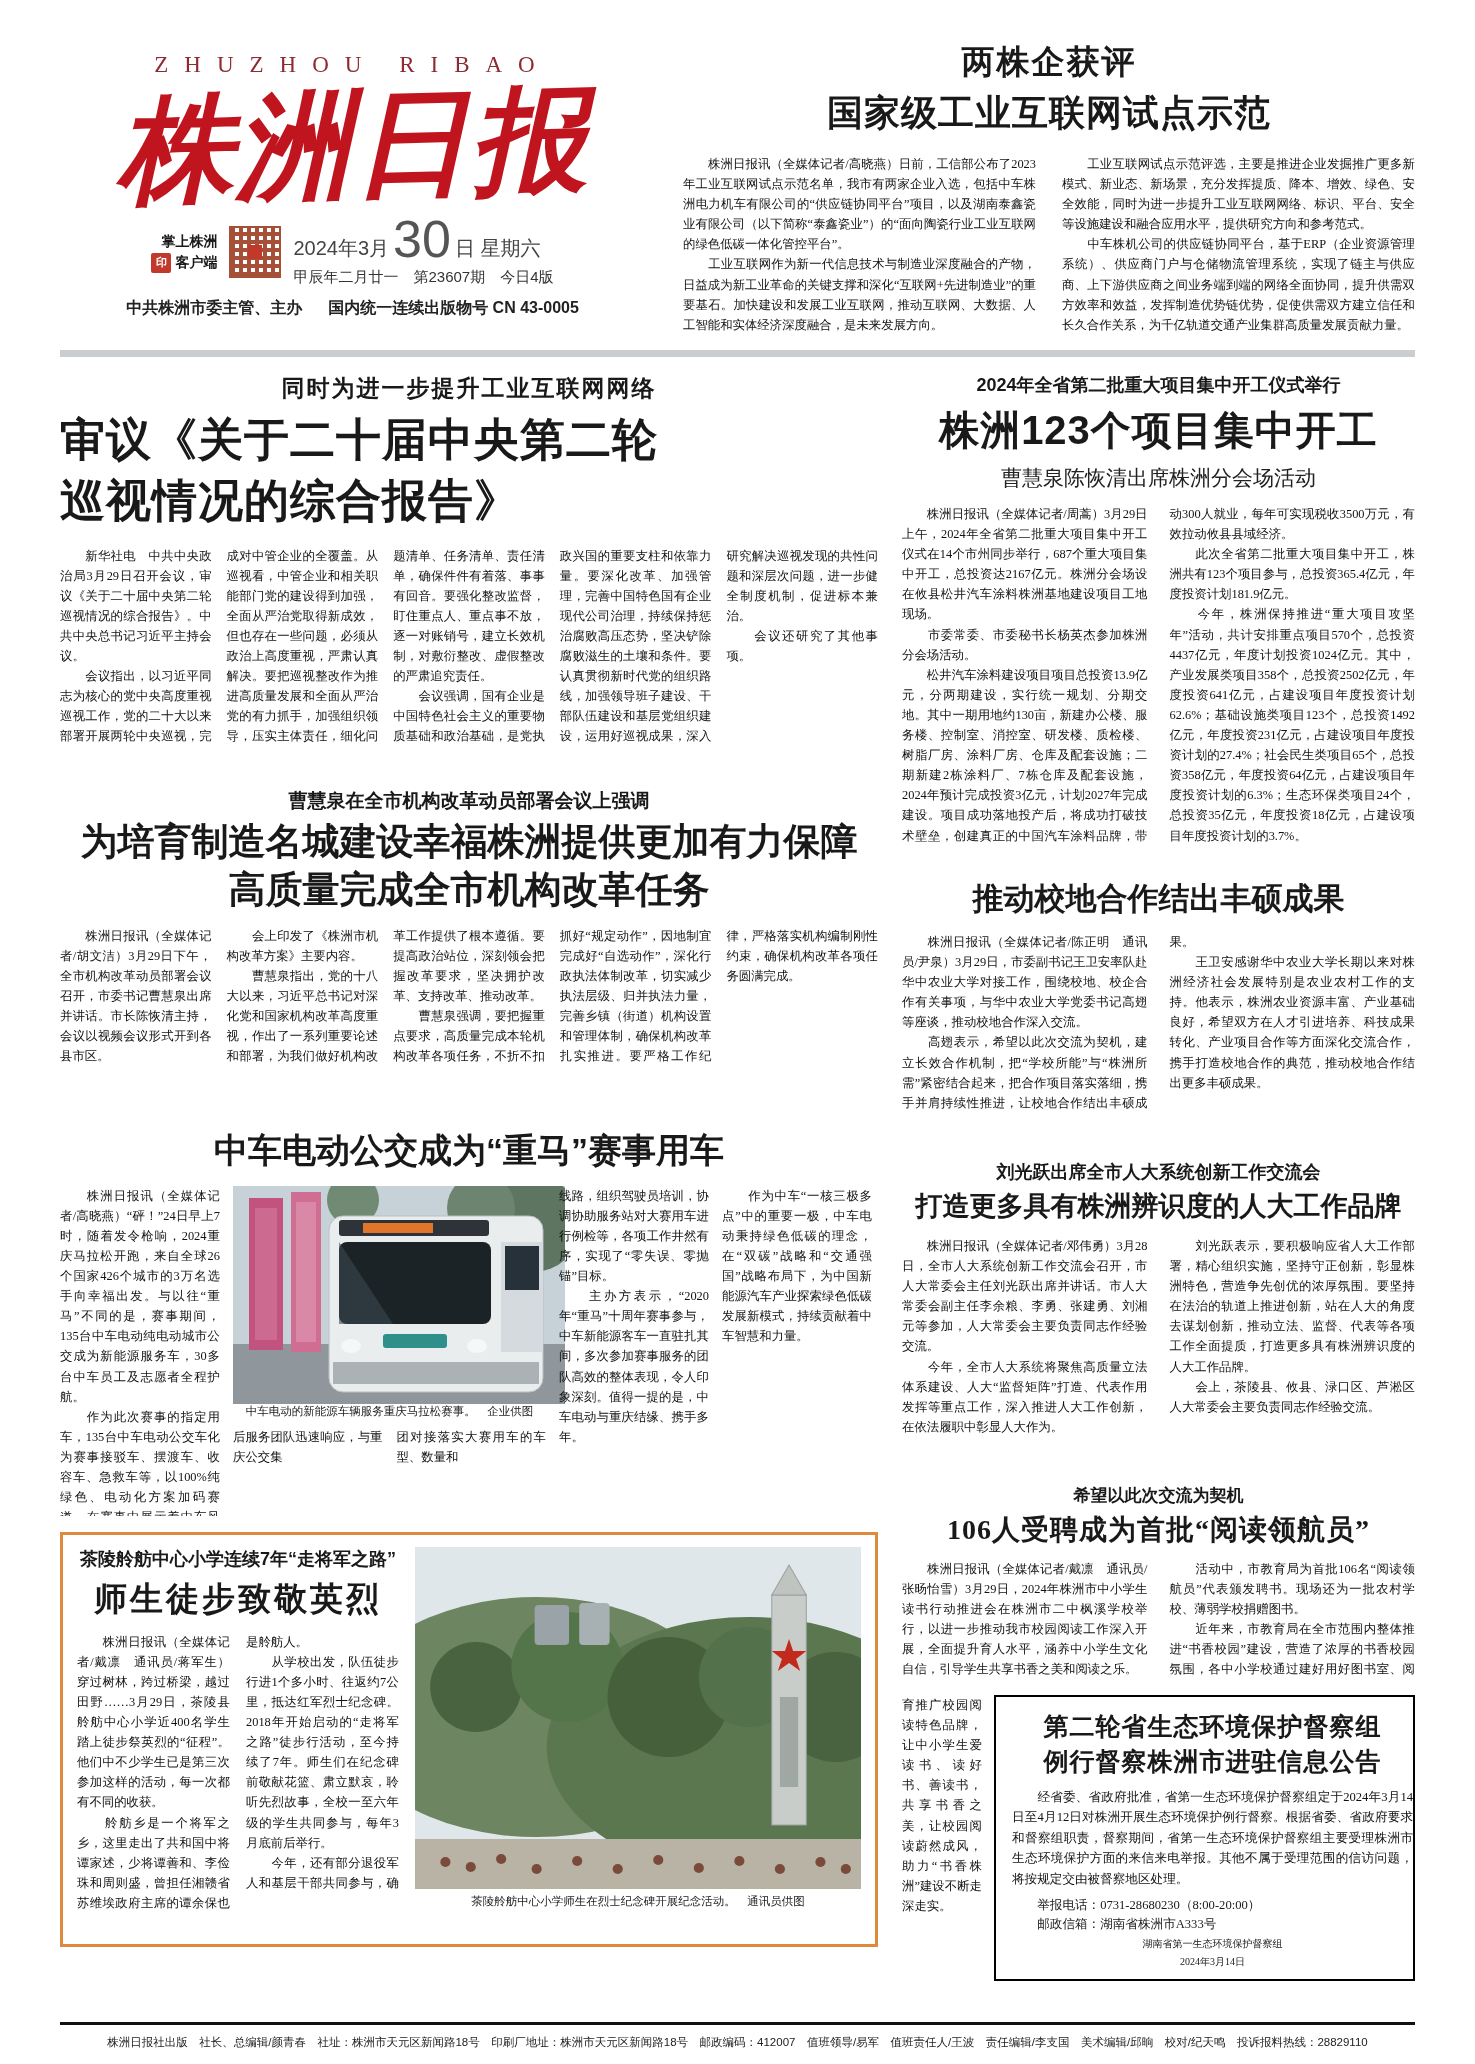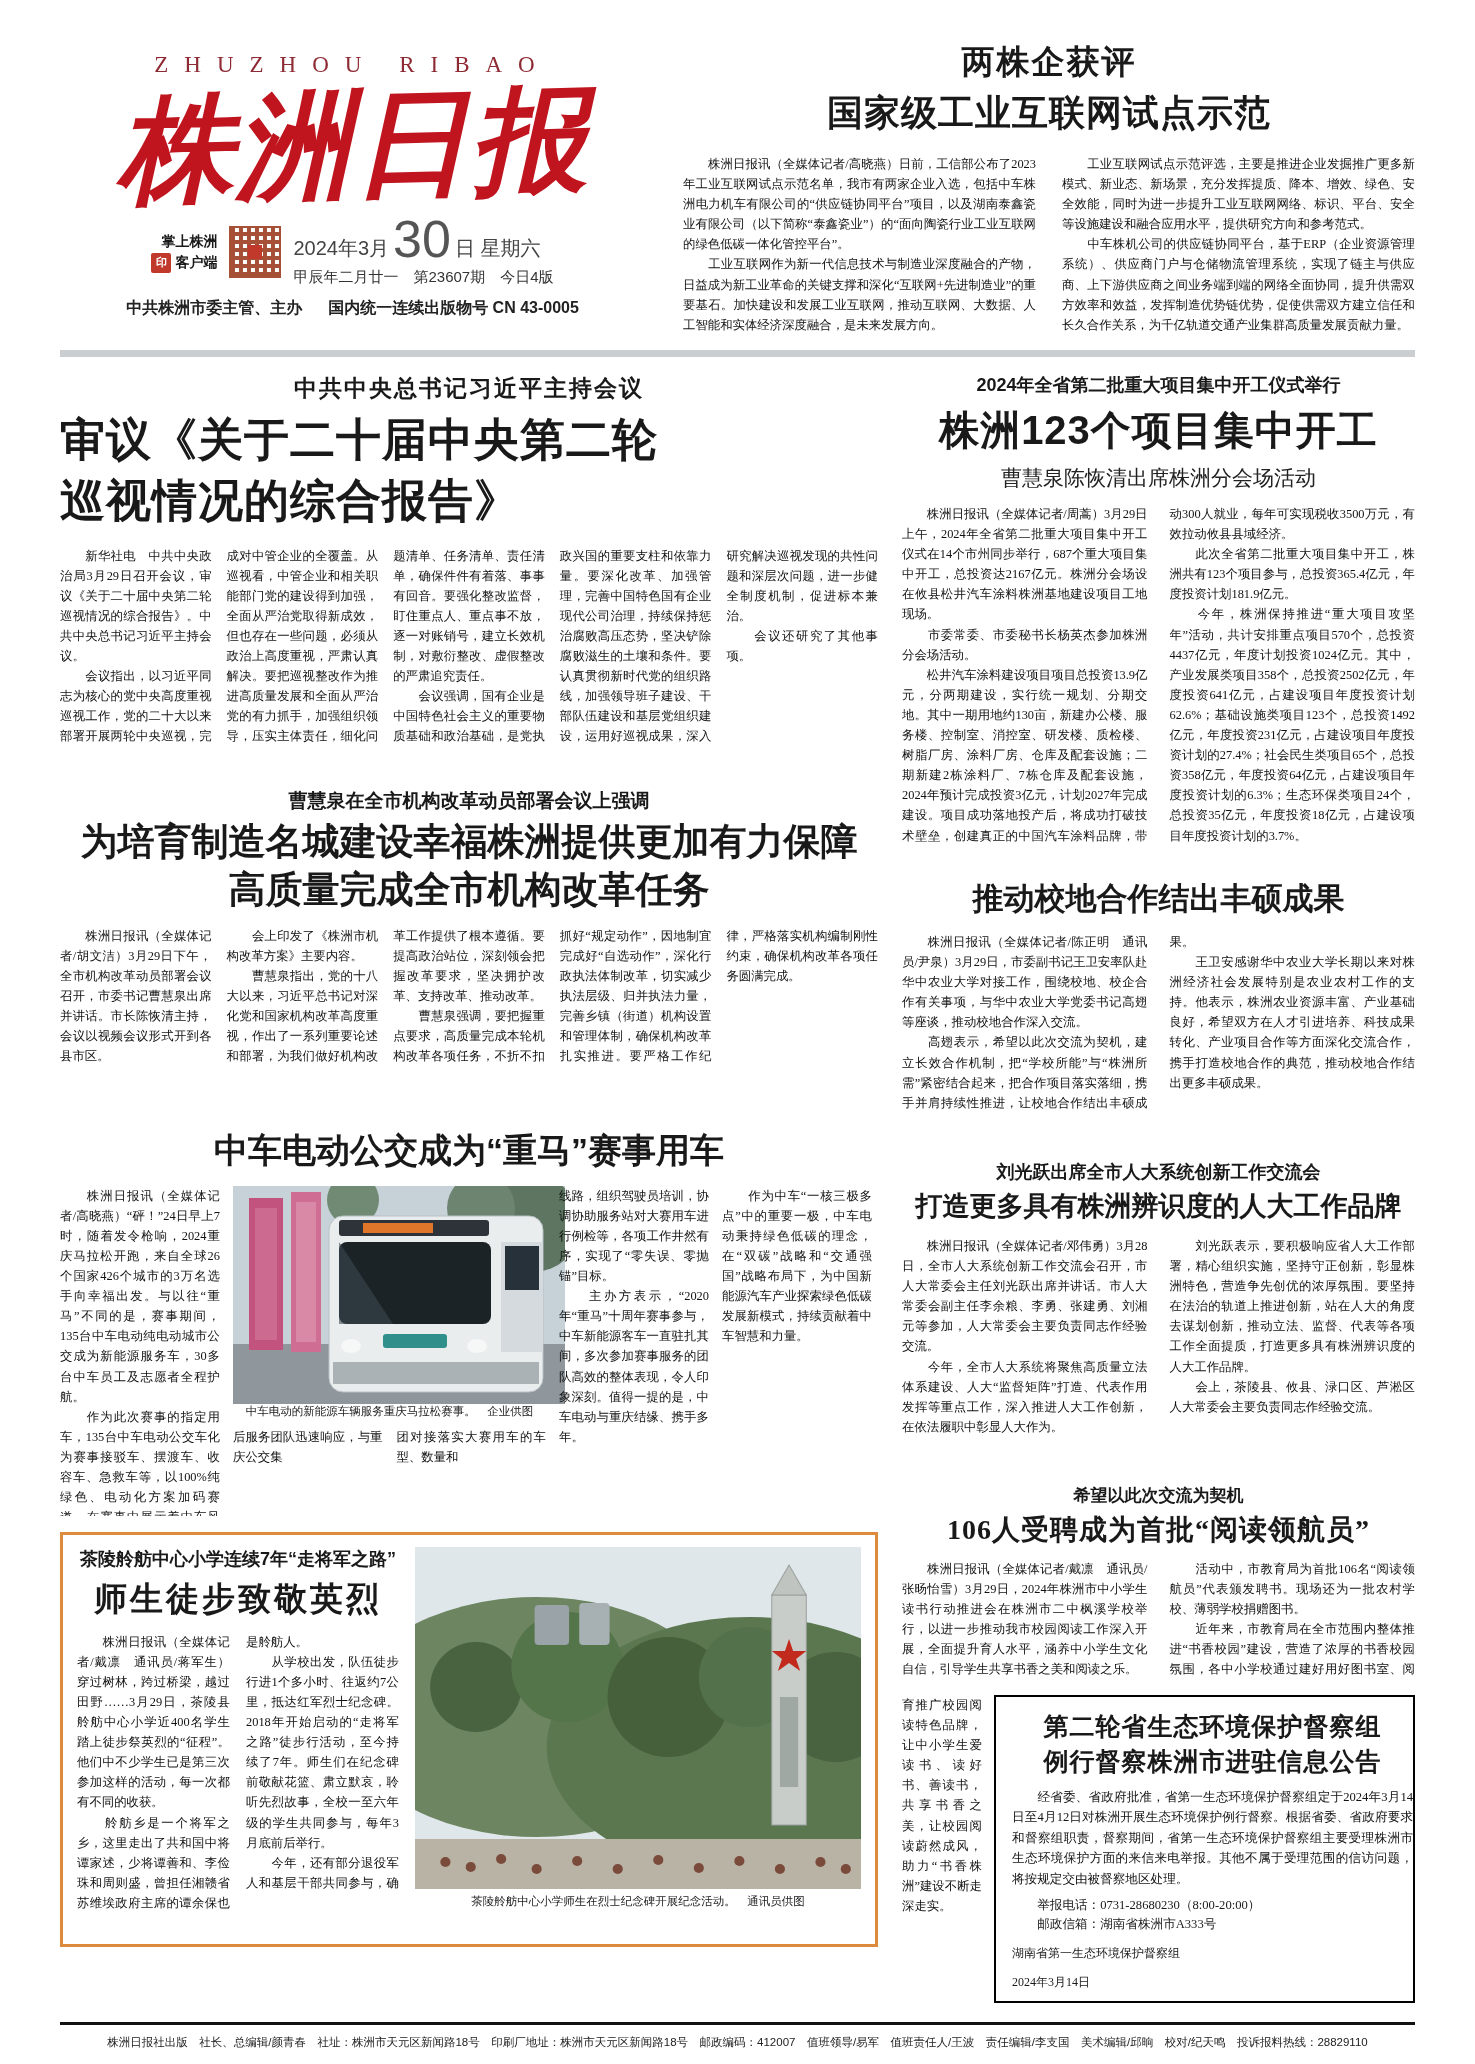--- a/index.html
+++ b/index.html
@@ -89,21 +89,21 @@
   .h-kicker { font-size:17px; }
   .h-head { text-align:center; font-size:28px; font-weight:900; letter-spacing:1px; margin:4px 0 10px 0; }
   .h-body { columns:2; column-gap:22px; height:128px; }
   .h-bottom { display:flex; gap:12px; margin-top:8px; }
   .h-side { width:80px; flex:none; height:238px; }
   
   .notice-box { flex:1; border:2px solid #000; padding:12px 0 10px 16px; }
   .j-title { text-align:center; font-size:25px; font-weight:900; line-height:1.4; letter-spacing:1px; }
   .j-body { margin-top:8px; height:108px; font-size:12.6px; }
   .j-line { font-size:12.6px; font-family:"Liberation Serif",serif; margin-top:2px; }
-  .j-sign { text-align:left; font-size:12px; font-family:"Liberation Serif",serif; margin-top:12px; }
+  .j-sign { text-align:center; font-size:10px; font-family:"Liberation Serif",serif; margin-top:4px; }
   
   .i-box { margin-top:16px; border:3px solid #dd8a3c; padding:12px 14px; display:flex; gap:16px; }
   .i-left { width:322px; flex:none; }
   .i-kicker { font-size:18px; }
   .i-head { text-align:center; font-size:33px; font-weight:900; margin:6px 0 10px 0;
     font-family:"Liberation Serif",serif; letter-spacing:3px; }
   .i-body { columns:2; column-gap:16px; height:300px; }
   .i-right { flex:1; display:flex; flex-direction:column; }
   .i-photo { width:100%; height:342px; display:block; }
   .i-caption { margin-top:5px; }
@@ -157,21 +157,21 @@
     </div>
   </div>
 
   <div class="rule"></div>
 
   <div class="main-row">
 
     <div class="col-left">
 
       <div>
-        <div class="kicker b-kicker">中共中央总书记习近平主持会议</div>
+        <div class="kicker b-kicker">同时为进一步提升工业互联网网络</div>
         <div class="b-head">
           <div>审议《关于二十届中央第二轮</div>
           <div>巡视情况的综合报告》</div>
         </div>
         <div class="b-body body-text">　　新华社电　中共中央政治局3月29日召开会议，审议《关于二十届中央第二轮巡视情况的综合报告》。中共中央总书记习近平主持会议。
 　　会议指出，以习近平同志为核心的党中央高度重视巡视工作，党的二十大以来部署开展两轮中央巡视，完成对中管企业的全覆盖。从巡视看，中管企业和相关职能部门党的建设得到加强，全面从严治党取得新成效，但也存在一些问题，必须从政治上高度重视，严肃认真解决。要把巡视整改作为推进高质量发展和全面从严治党的有力抓手，加强组织领导，压实主体责任，细化问题清单、任务清单、责任清单，确保件件有着落、事事有回音。要强化整改监督，盯住重点人、重点事不放，逐一对账销号，建立长效机制，对敷衍整改、虚假整改的严肃追究责任。
 　　会议强调，国有企业是中国特色社会主义的重要物质基础和政治基础，是党执政兴国的重要支柱和依靠力量。要深化改革、加强管理，完善中国特色国有企业现代公司治理，持续保持惩治腐败高压态势，坚决铲除腐败滋生的土壤和条件。要认真贯彻新时代党的组织路线，加强领导班子建设、干部队伍建设和基层党组织建设，运用好巡视成果，深入研究解决巡视发现的共性问题和深层次问题，进一步健全制度机制，促进标本兼治。
 　　会议还研究了其他事项。</div>
       </div>
 

